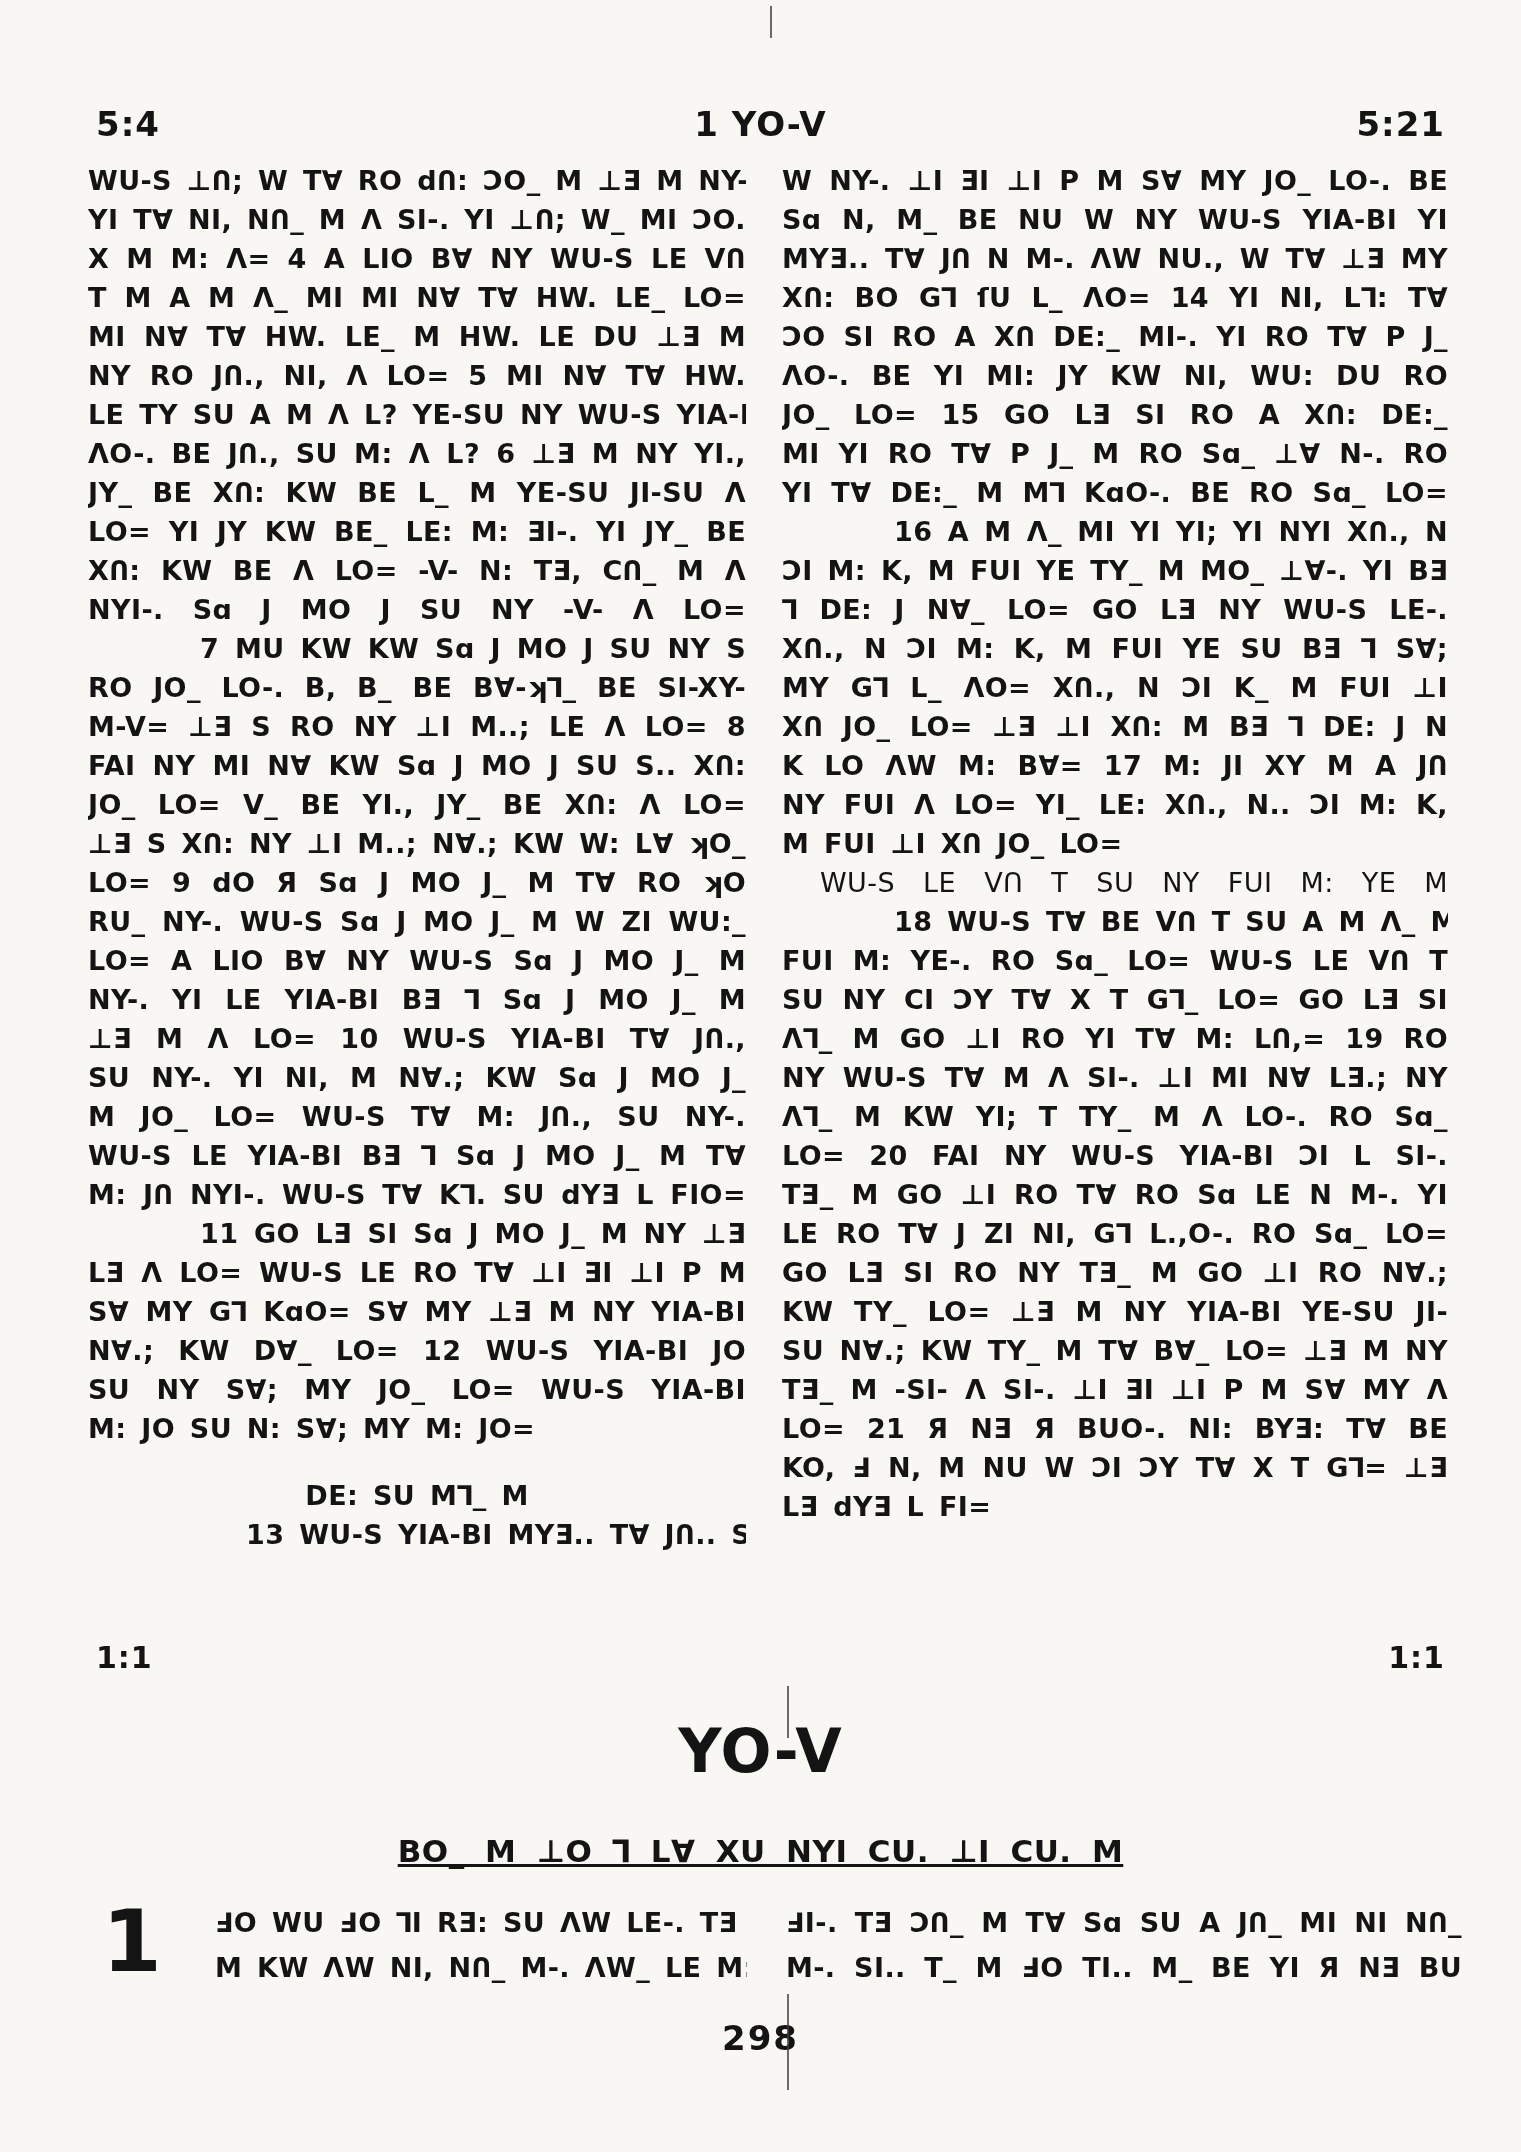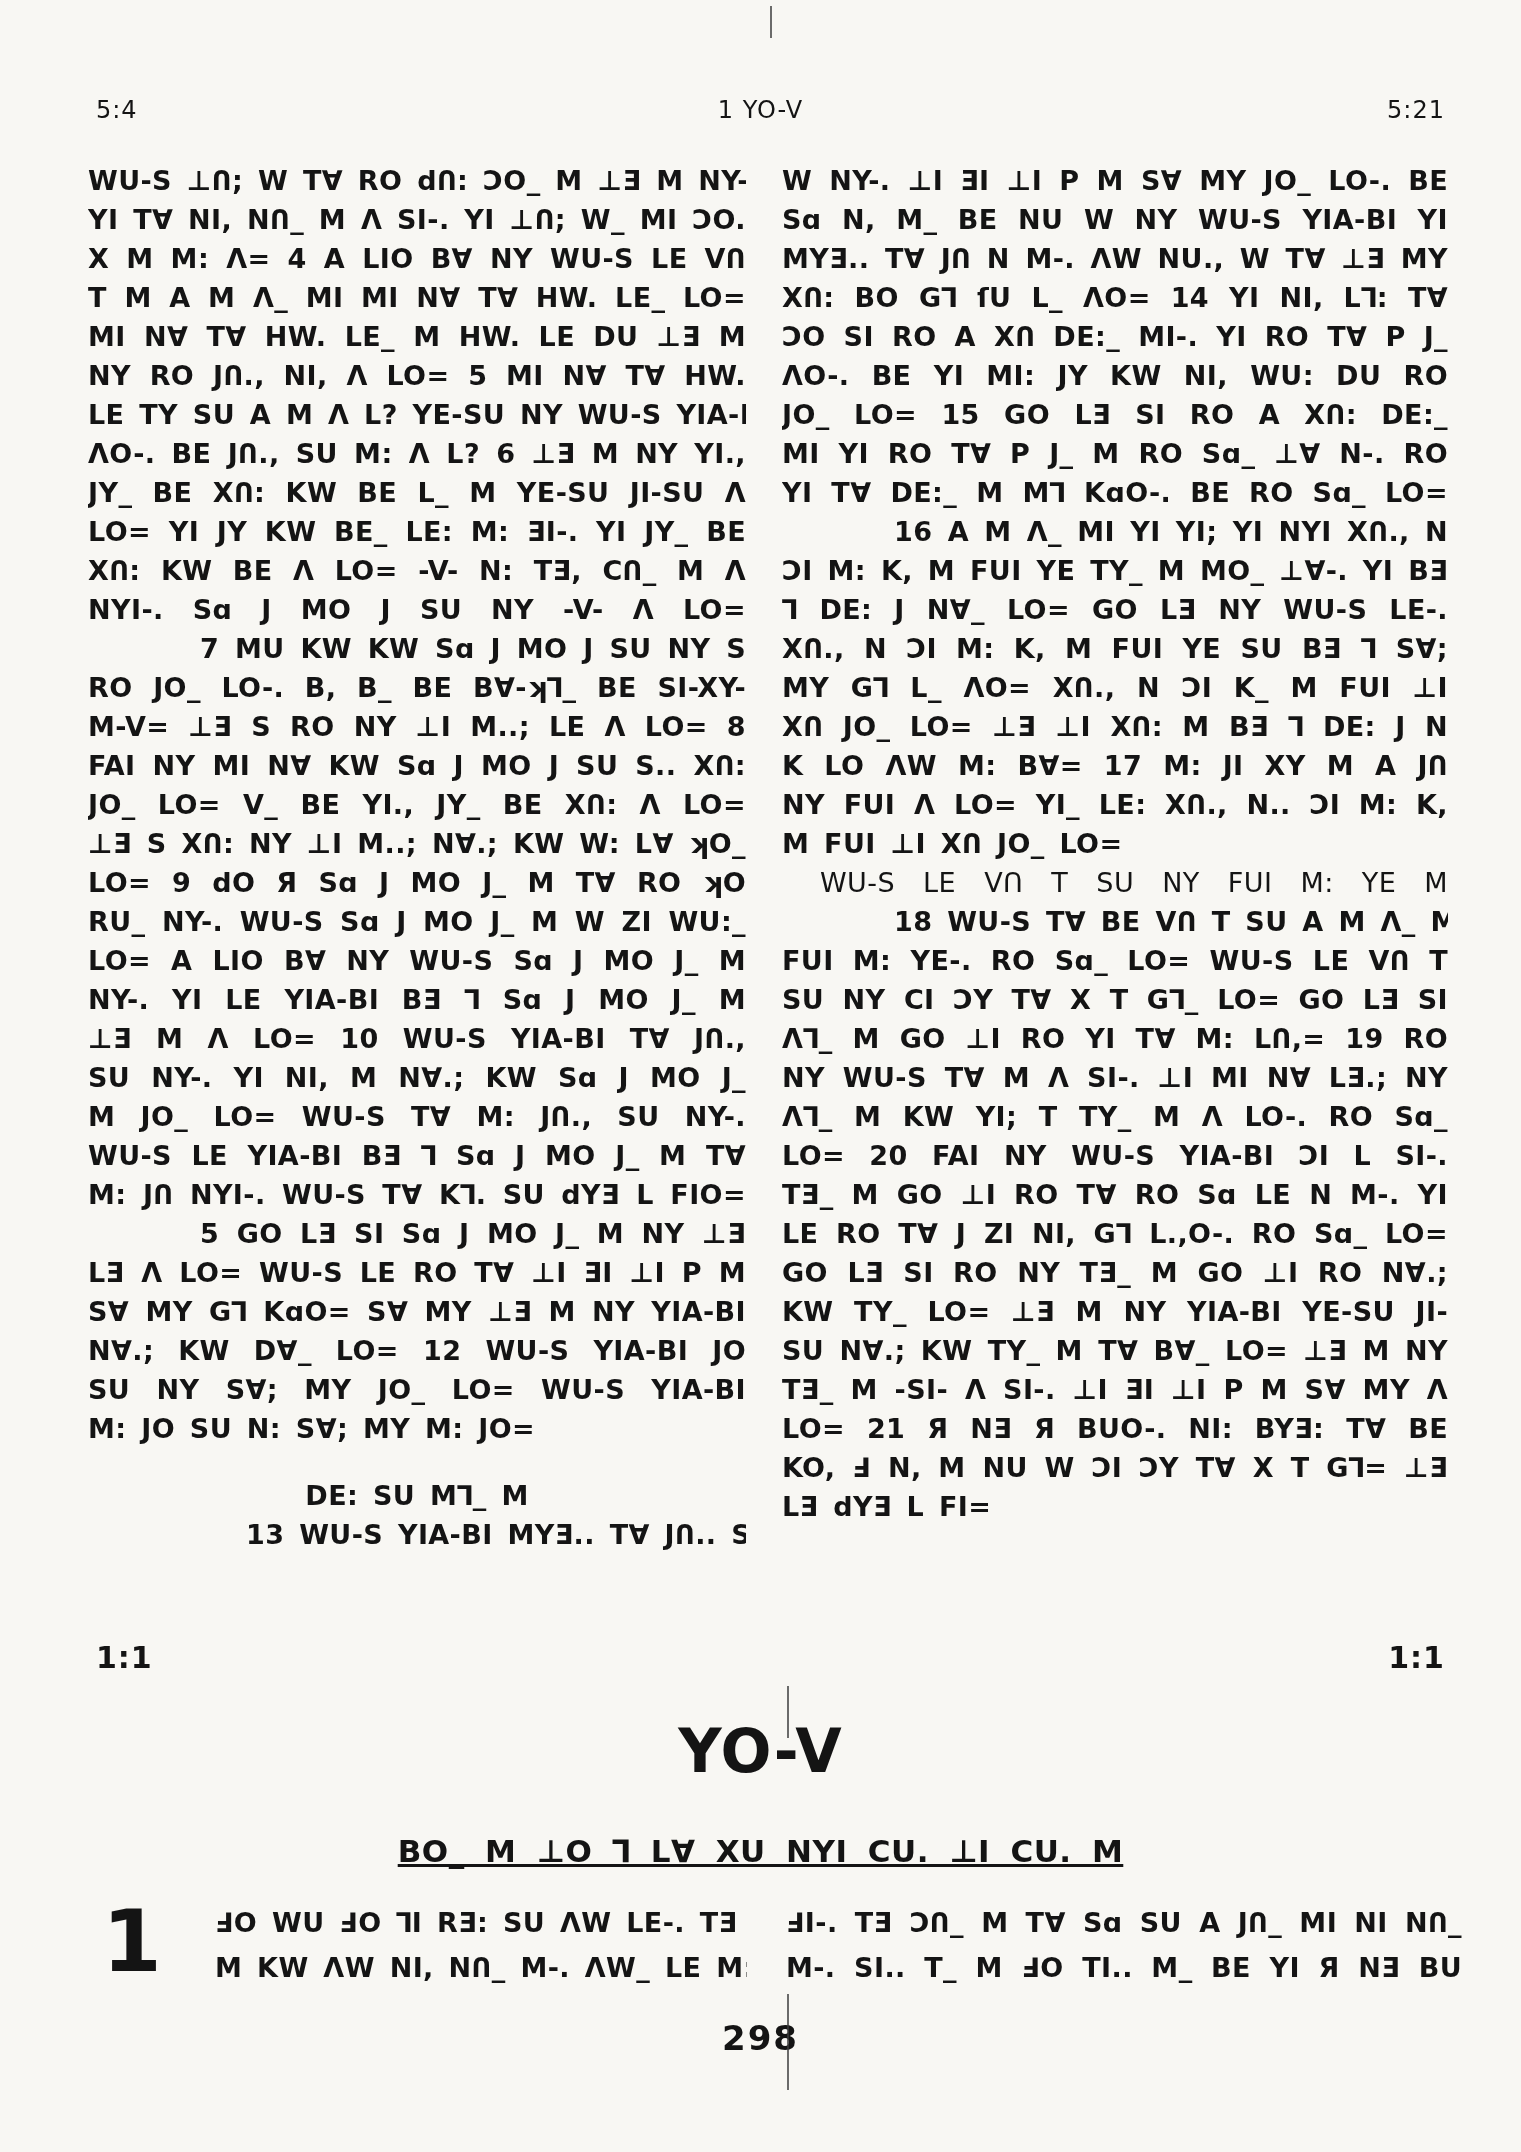--- a/index.html
+++ b/index.html
@@ -1,18 +1,18 @@
 <!DOCTYPE html>
 <html><head>
 <meta charset="utf-8">
 <style>
   html,body{margin:0;padding:0;background:#e9e8e4;}
   .page{position:relative;width:1521px;height:2152px;background:#f8f7f3;
         font-family:"DejaVu Sans","Liberation Sans",sans-serif;color:#141414;overflow:hidden;}
-  .hdr span{position:absolute;top:96px;font-size:24px;font-weight:400;letter-spacing:1px;}
+  .hdr span{position:absolute;top:104px;font-size:34px;font-weight:700;letter-spacing:1px;}
   .hdr-left{left:96px;}
   .hdr-center{left:0;right:0;text-align:center;}
   .hdr-right{right:76px;text-align:center;}
   .col{position:absolute;top:161px;}
   .colL{left:88px;width:658px;}
   .colR{left:782px;width:666px;}
   .ln{height:39px;line-height:39px;font-size:27px;font-weight:700;letter-spacing:.4px;
       word-spacing:5px;text-align:justify;text-align-last:justify;overflow:hidden;white-space:nowrap;}
   .ln.short{text-align-last:left;}
   .ln.center{text-align-last:center;margin-top:28px;}
@@ -69,21 +69,21 @@
       <div class="ln">⊥Ǝ S XՈ: NY ⊥I M..; N∀.; KW W: L∀ ʞO_</div>
       <div class="ln">LO= 9 dO Я Sɑ J MO J_ M T∀ RO ʞO</div>
       <div class="ln">RU_ NY-. WU-S Sɑ J MO J_ M W ZI WU:_</div>
       <div class="ln">LO= A LIO B∀ NY WU-S Sɑ J MO J_ M</div>
       <div class="ln">NY-. YI LE YIA-BI BƎ ⅂ Sɑ J MO J_ M</div>
       <div class="ln">⊥Ǝ M Λ LO= 10 WU-S YIA-BI T∀ JՈ.,</div>
       <div class="ln">SU NY-. YI NI, M N∀.; KW Sɑ J MO J_</div>
       <div class="ln">M JO_ LO= WU-S T∀ M: JՈ., SU NY-.</div>
       <div class="ln">WU-S LE YIA-BI BƎ ⅂ Sɑ J MO J_ M T∀</div>
       <div class="ln">M: JՈ NYI-. WU-S T∀ K⅂. SU dYƎ L FIO=</div>
-      <div class="ln indent">5 GO LƎ SI Sɑ J MO J_ M NY ⊥Ǝ</div>
+      <div class="ln indent">11 GO LƎ SI Sɑ J MO J_ M NY ⊥Ǝ</div>
       <div class="ln">LƎ Λ LO= WU-S LE RO T∀ ⊥I ƎI ⊥I P M</div>
       <div class="ln">S∀ MY G⅂ KɑO= S∀ MY ⊥Ǝ M NY YIA-BI</div>
       <div class="ln">N∀.; KW D∀_ LO= 12 WU-S YIA-BI JO</div>
       <div class="ln">SU NY S∀; MY JO_ LO= WU-S YIA-BI</div>
       <div class="ln short">M: JO SU N: S∀; MY M: JO=</div>
       <div class="ln center">DE: SU M⅂_ M</div>
       <div class="ln indent2">13 WU-S YIA-BI MYƎ.. T∀ JՈ.. SU NU</div>
     </div>
   <div class="col colR">
       <div class="ln">W NY-. ⊥I ƎI ⊥I P M S∀ MY JO_ LO-. BE</div>

